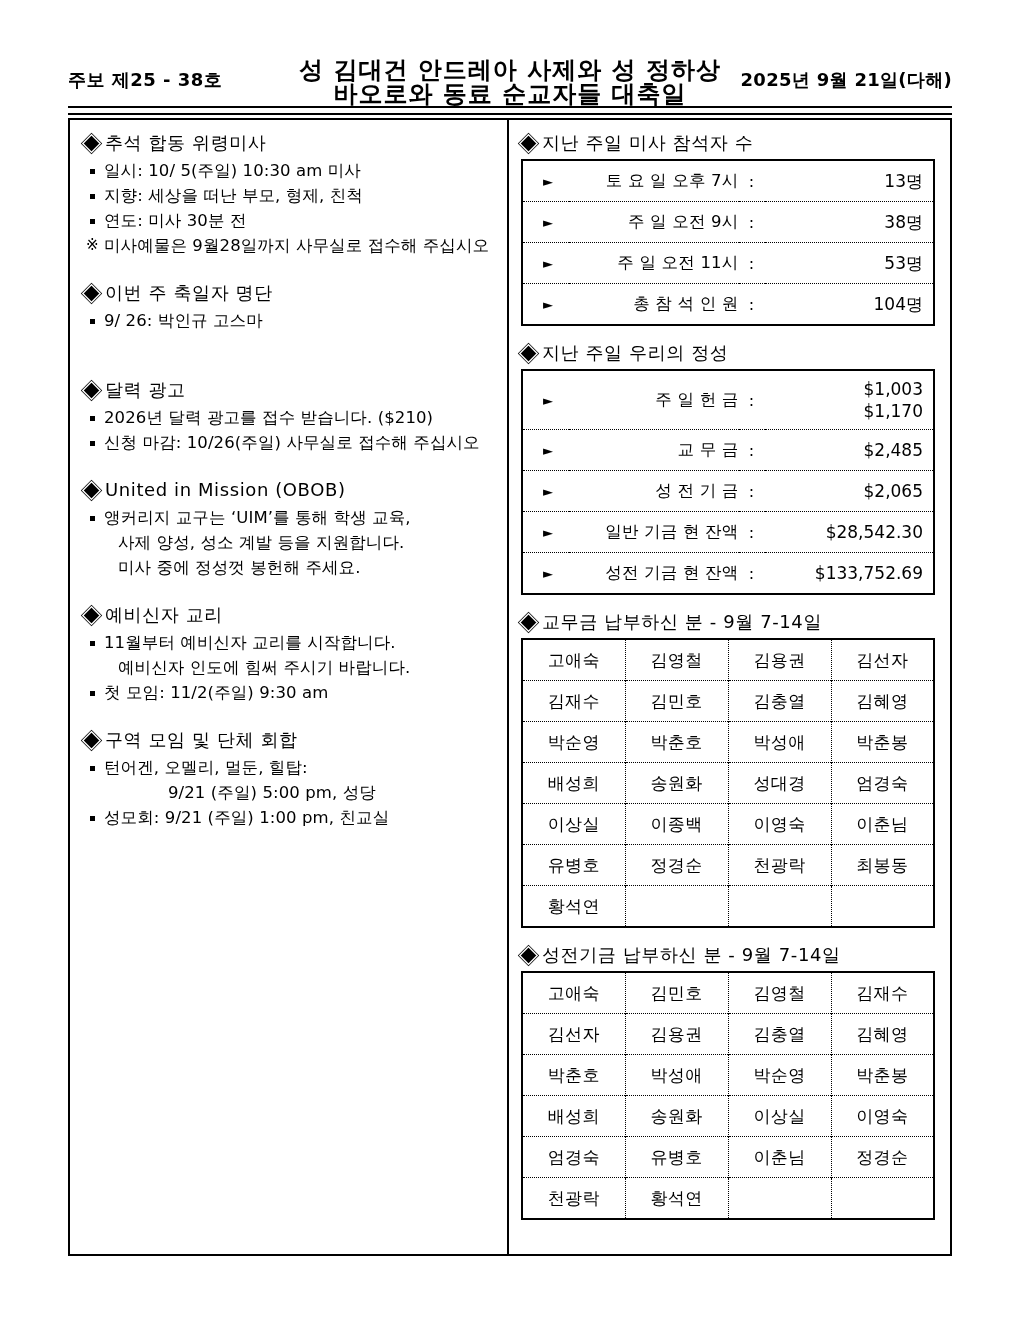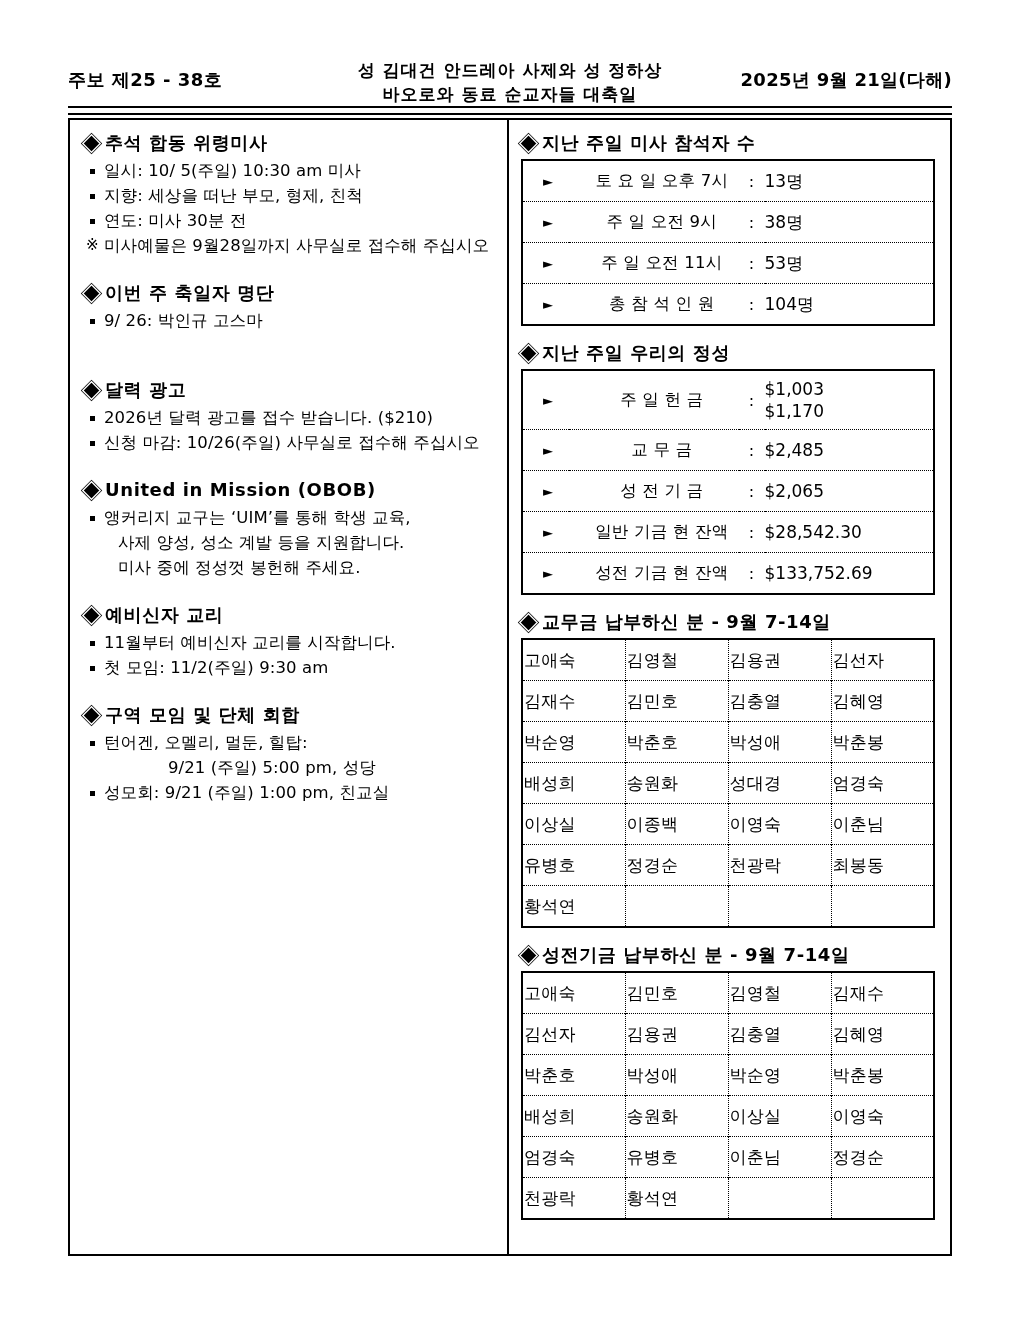--- a/index.html
+++ b/index.html
@@ -39,21 +39,21 @@
     font-weight: bold;
     letter-spacing: 0.5px;
     white-space: nowrap;
   }
   .hdr-center {
     position: absolute;
     left: 0;
     right: 0;
     top: 0;
     text-align: center;
-    font-size: 17px;
+    font-size: 24px;
     font-weight: bold;
     line-height: 24px;
     letter-spacing: 1px;
   }
   .hdr-center .l2 { display: block; }
   .hdr-right {
     position: absolute;
     right: 0;
     top: 10px;
     font-size: 18px;
@@ -99,21 +99,21 @@
   .col-left  { left: 0px;   width: 437px; }
   .col-right { left: 439px; width: 480px; }
 
   .col-inner-left  { padding: 10px 10px 0 14px; }
   .col-inner-right { padding: 10px 12px 0 12px; }
 
   
   .sec { margin-bottom: 0; }
   .sec-title {
     font-size: 18px;
-    font-weight: bold;
+    font-weight: normal;
     line-height: 26px;
     letter-spacing: 0.6px;
     white-space: nowrap;
     margin-bottom: 2px;
   }
   .dia {
     display: inline-block;
     width: 15px;
     height: 15px;
     margin-right: 6px;
@@ -188,30 +188,31 @@
 
   .c-arrow {
     width: 42px;
     text-align: center;
     font-size: 13px;
     padding-left: 4px !important;
   }
   .c-label {
     font-size: 16.5px;
     letter-spacing: 0.2px;
-    text-align: center;
+    text-align: right;
     padding-left: 16px !important;
     white-space: nowrap;
   }
   .c-colon {
     width: 26px;
     text-align: center;
     font-size: 16px;
   }
   .c-val {
+    text-align: right;
     font-size: 17px;
     padding-right: 10px !important;
     white-space: nowrap;
   }
   .c-val .two {
     display: block;
     line-height: 22px;
   }
   .row-tall td { height: 58px; }
 
@@ -221,21 +222,21 @@
     border: 2px solid #000;
     border-collapse: collapse;
     margin-top: 3px;
     margin-bottom: 14px;
     table-layout: fixed;
   }
   .ntable td {
     border-top: 1px dotted #000;
     border-left: 1px dotted #000;
     height: 38px;
-    text-align: left;
+    text-align: center;
     vertical-align: middle;
     font-size: 17px;
     letter-spacing: 0.3px;
     margin-top: 32px;
   }
   .ntable tr:first-child td { border-top: none; }
   .ntable td:first-child { border-left: none; }
 </style>
 </head>
 <body>
@@ -280,20 +281,21 @@
           <div class="sec">
             <div class="sec-title"><span class="dia"></span><span>United in Mission (OBOB)</span></div>
             <div class="bl">앵커리지 교구는 ‘UIM’를 통해 학생 교육,</div>
             <div class="bl nomark cont">사제 양성, 성소 계발 등을 지원합니다.</div>
             <div class="bl nomark cont">미사 중에 정성껏 봉헌해 주세요.</div>
           </div>
           <div class="gap"></div>
           <div class="sec">
             <div class="sec-title"><span class="dia"></span><span>예비신자 교리</span></div>
             <div class="bl">11월부터 예비신자 교리를 시작합니다.</div>
+            <div class="bl nomark cont">예비신자 인도에 힘써 주시기 바랍니다.</div>
             <div class="bl">첫 모임: 11/2(주일) 9:30 am</div>
           </div>
           <div class="gap"></div>
           <div class="sec">
             <div class="sec-title"><span class="dia"></span><span>구역 모임 및 단체 회합</span></div>
             <div class="bl">턴어겐, 오멜리, 멀둔, 힐탑:</div>
             <div class="bl nomark ind-a">9/21 (주일) 5:00 pm,  성당</div>
             <div class="bl">성모회: 9/21 (주일) 1:00 pm, 친교실</div>
           </div>
           <div class="gap"></div>

